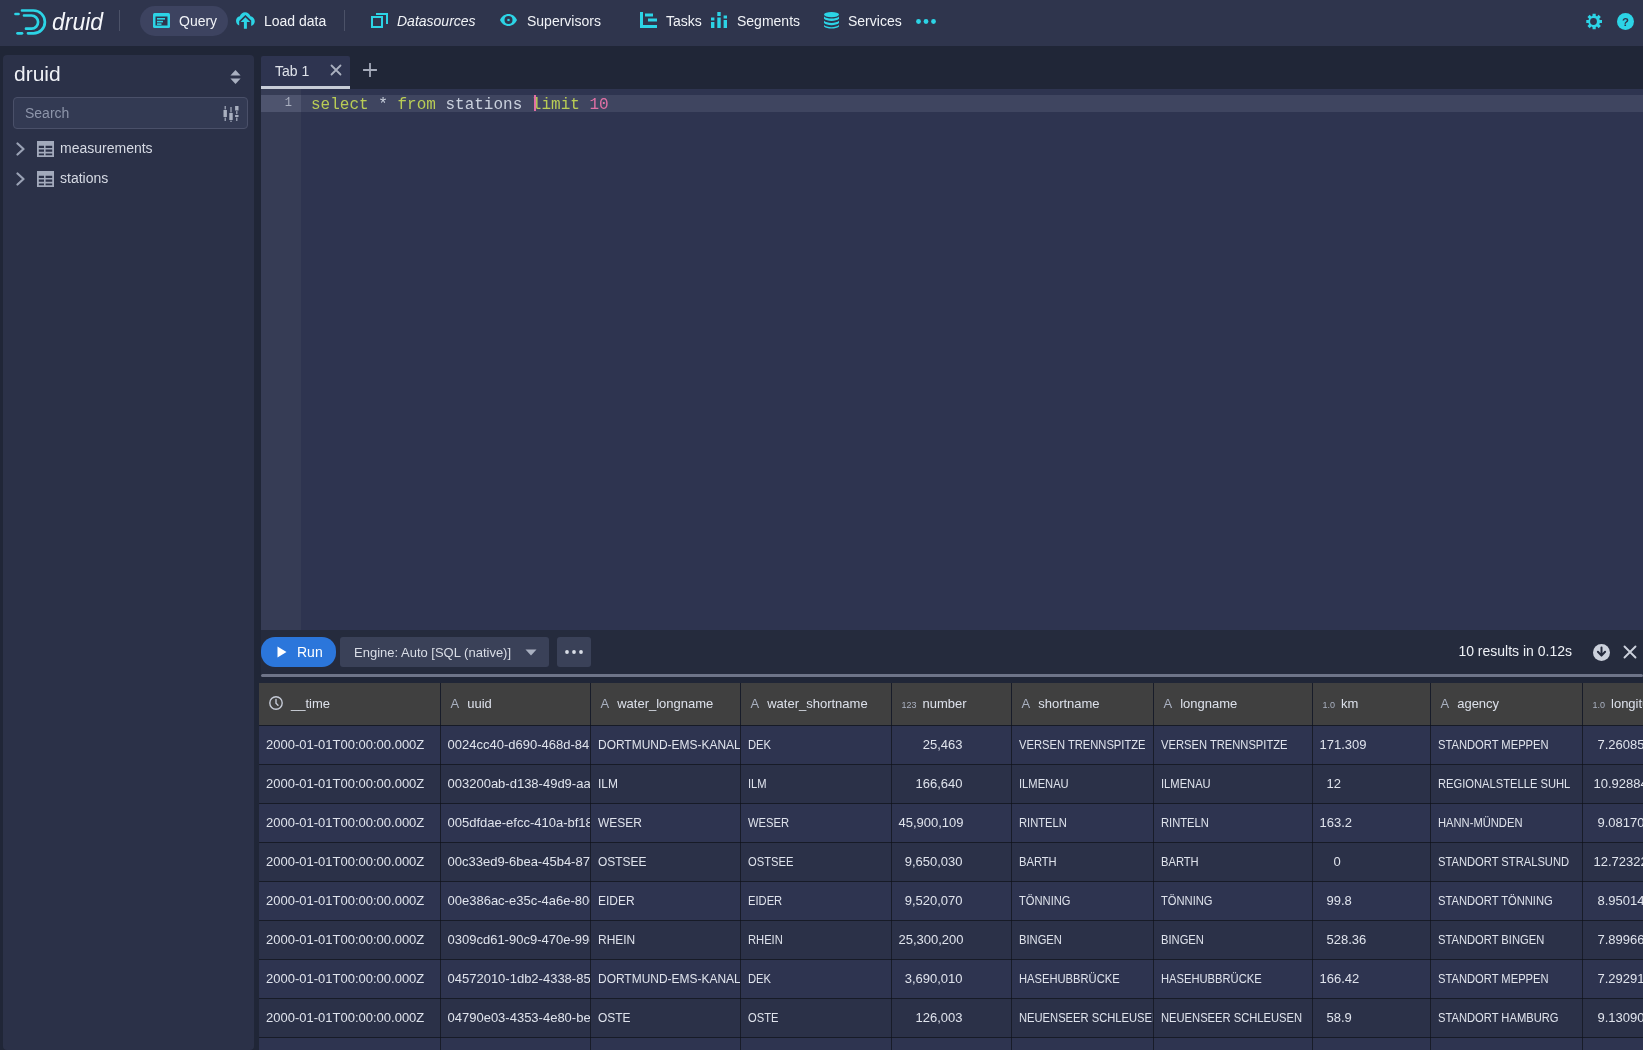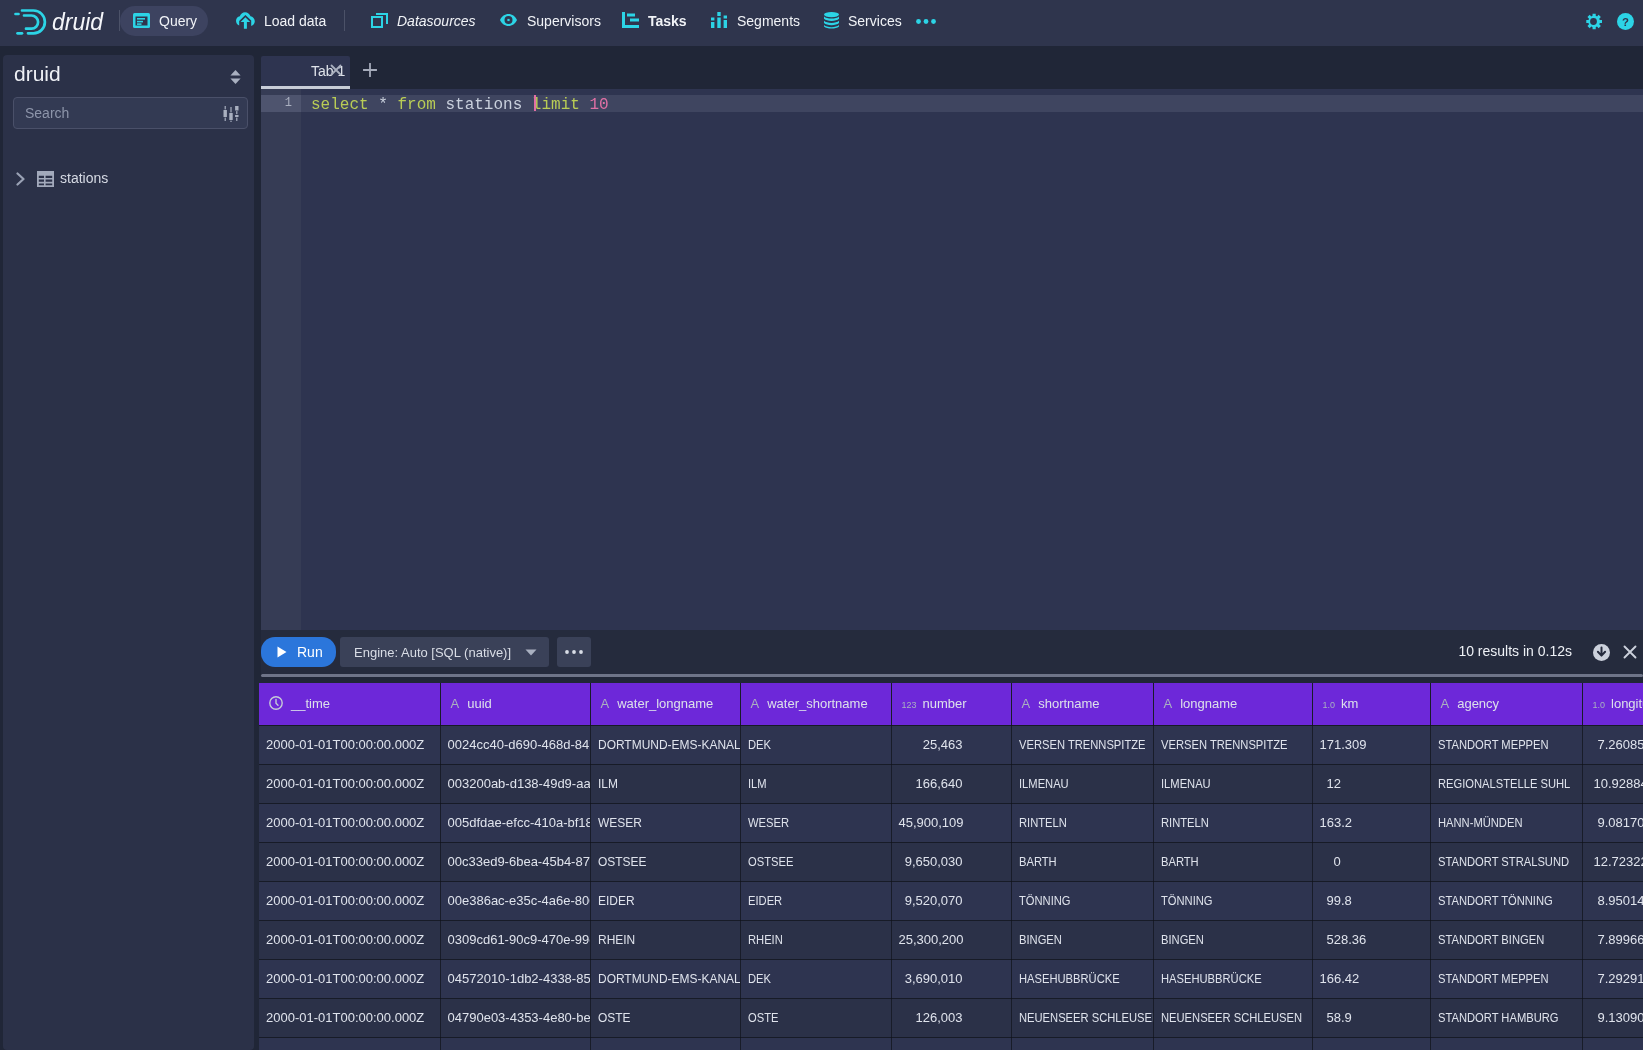--- a/index.html
+++ b/index.html
@@ -28,21 +28,21 @@
 #sbsearch .ph { position:absolute; left:11px; top:7px; color:#8d95aa; font-size:14px; }
 #sbsearch .ficn { position:absolute; right:8px; top:7px; }
 .treerow { position:absolute; left:0; width:251px; height:30px; color:#d6dae4; font-size:14px; }
 .treerow .chev { position:absolute; left:13px; top:8px; }
 .treerow .tbl { position:absolute; left:34px; top:7px; }
 .treerow .lbl { position:absolute; left:57px; top:6px; }
 
 
 #tabstrip { position:absolute; left:261px; top:55px; right:0; height:31px; }
 #activetab { position:absolute; left:0; top:1px; width:89px; height:30px; background:#2e3450; border-radius:2px 2px 0 0; }
-#activetab .tname { position:absolute; left:14px; top:7px; font-size:14px; color:#dfe3ea;margin-left:36px; }
+#activetab .tname { position:absolute; left:14px; top:7px; font-size:14px; color:#dfe3ea; }
 #tabunderline { position:absolute; left:0; top:31px; width:89px; height:3px; background:#c8cdd8; }
 #tabplus { position:absolute; left:102px; top:8px; }
 
 
 #editor { position:absolute; left:261px; top:89px; right:0; height:541px; background:#2e3450; }
 #gutter { position:absolute; left:0; top:0; width:40px; height:541px; background:#363c55; }
 #aline { position:absolute; left:40px; top:6px; right:0; height:17px; background:#3f4560; }
 #agut { position:absolute; left:0; top:6px; width:40px; height:17px; background:#4e546e; }
 #lnum { position:absolute; left:0; top:7px; width:31px; text-align:right; color:#aab0c0;
   font-family:"Liberation Mono", monospace; font-size:12px; }
@@ -65,21 +65,21 @@
 #dlbtn { position:absolute; right:33px; top:14px; }
 #clsbtn { position:absolute; right:6px; top:15px; }
 
 
 #splitter { position:absolute; left:261px; top:674px; right:0; height:3px; background:#6e7488; border-radius:2px; }
 
 
 #results { position:absolute; left:259px; top:683px; width:1401px; height:367px; overflow:hidden; }
 table { border-collapse:collapse; table-layout:fixed; width:1401px; }
 td, th { overflow:hidden; white-space:nowrap; font-weight:normal; }
-thead th { height:42px; background:#6d28d9; color:#dce0ea; font-size:13px; text-align:left;
+thead th { height:42px; background:#404040; color:#dce0ea; font-size:13px; text-align:left;
   padding:0 0 0 10px; border-right:1px solid rgba(0,0,0,0.25); border-bottom:1px solid rgba(0,0,0,0.28); }
 tbody td { height:39px; background:#2b3148; color:#dfe3ec; font-size:13px; padding:0 7px;
   border-right:1px solid rgba(0,0,0,0.25); border-bottom:1px solid rgba(0,0,0,0.28); }
 tbody tr:nth-child(odd) td { background:#2e3450; }
 td.c4 { text-align:right; padding-right:48px; }
 .sc { display:inline-block; transform:scaleX(0.86); transform-origin:0 50%; white-space:nowrap; }
 .sc2 { display:inline-block; transform:scaleX(0.92); transform-origin:0 50%; white-space:nowrap; }
 th .hicn { margin-right:8px; color:#a9b0c0; }
 th .numty { font-size:9px; color:#a9b0c0; margin-right:6px; letter-spacing:0; }
 </style>
@@ -89,21 +89,21 @@
 <div id="nav">
   <svg id="logo" width="34" height="28" viewBox="0 0 34 28" fill="none" stroke="#2cd4e6" stroke-width="2.7" stroke-linecap="round">
     <path d="M8,2.5 H19.5 A11.4,11.4 0 0 1 19.5,25.3 H14"></path>
     <path d="M10,7.5 H17.5 A6.6,6.6 0 0 1 17.5,20.7 H12"></path>
     <path d="M1.5,6 H4.5"></path>
     <path d="M3.5,25.3 H8"></path>
   </svg>
   <div id="logoword">druid</div>
   <div id="navsep1"></div>
   <div id="navsep2"></div>
-  <div class="navitem pill" style="left:120px; width:88px;">
+  <div class="navitem pill" style="left:140px; width:88px;">
     <svg class="icn" style="margin:-3px 9px 0 13px" width="17" height="15" viewBox="0 0 17 15" fill="#2cd4e6">
       <rect x="0" y="0" width="17" height="15" rx="1.5"></rect>
       <rect x="2.5" y="3.5" width="12" height="9" fill="#2f354d"></rect>
       <rect x="4" y="5" width="8" height="1.6" fill="#2cd4e6"></rect>
       <rect x="4" y="7.8" width="6" height="1.6" fill="#2cd4e6"></rect>
       <rect x="4" y="10.3" width="4.5" height="1.6" fill="#2cd4e6"></rect>
     </svg><span>Query</span>
   </div>
   <div class="navitem" style="left:236px;">
     <svg class="icn" style="margin:-4px 9px 0 0" width="19" height="19" viewBox="0 0 19 19">
@@ -116,21 +116,21 @@
       <rect x="1" y="5" width="10" height="10"></rect>
       <path d="M5,2 H16 V12" fill="none"></path>
     </svg><span>Datasources</span>
   </div>
   <div class="navitem" style="left:500px;">
     <svg class="icn" style="margin:-4px 10px 0 0" width="17" height="12" viewBox="0 0 17 12">
       <path fill="#2cd4e6" d="M8.5,0 C12,0 15.4,2.2 17,6 C15.4,9.8 12,12 8.5,12 C5,12 1.6,9.8 0,6 C1.6,2.2 5,0 8.5,0 Z M8.5,2 A4,4 0 1 0 8.5,10 A4,4 0 1 0 8.5,2 Z" fill-rule="evenodd"></path>
       <rect x="7.4" y="4.9" width="2.2" height="2.2" fill="#2cd4e6"></rect>
     </svg><span>Supervisors</span>
   </div>
-  <div class="navitem" style="left:622px;font-weight:bold;">
+  <div class="navitem" style="left:640px;">
     <svg class="icn" style="margin:-4px 9px 0 0" width="17" height="16" viewBox="0 0 17 16" fill="#2cd4e6">
       <path d="M0,0 H3 V13 H17 V16 H0 Z"></path>
       <rect x="5" y="1.5" width="8" height="3"></rect>
       <rect x="8" y="6.5" width="9" height="3"></rect>
     </svg><span>Tasks</span>
   </div>
   <div class="navitem" style="left:711px;">
     <svg class="icn" style="margin:-4px 10px 0 0" width="16" height="16" viewBox="0 0 16 16" fill="#2cd4e6">
       <rect x="0" y="10" width="3.4" height="6"></rect>
       <rect x="0" y="5.5" width="3.4" height="3"></rect>
@@ -178,20 +178,29 @@
       <rect x="1.6" y="1" width="1.2" height="3.4"></rect>
       <rect x="1.6" y="12.6" width="1.2" height="3.4"></rect>
       <rect x="6.3" y="8" width="3.4" height="7"></rect>
       <rect x="7.4" y="2" width="1.2" height="5.4"></rect>
       <rect x="7.4" y="15.6" width="1.2" height="1.4"></rect>
       <rect x="12.1" y="1" width="3.4" height="4.5"></rect>
       <rect x="13.2" y="6.1" width="1.2" height="3"></rect>
       <rect x="12.1" y="10" width="3.4" height="2"></rect>
       <rect x="13.2" y="12.6" width="1.2" height="3.4"></rect>
     </svg>
+  </div>
+  <div class="treerow" style="top:79px;">
+    <svg class="chev" width="9" height="14" viewBox="0 0 9 14" fill="none" stroke="#9aa2b5" stroke-width="2.2" stroke-linecap="round" stroke-linejoin="round">
+      <path d="M1.5,1.5 L7.5,7 L1.5,12.5"></path>
+    </svg>
+    <svg class="tbl" width="17" height="16" viewBox="0 0 17 16" fill="#a2a9bb">
+      <path d="M0,0 H17 V16 H0 Z M1.8,4.8 H7 V7 H1.8 Z M8.6,4.8 H15.2 V7 H8.6 Z M1.8,8.6 H7 V10.8 H1.8 Z M8.6,8.6 H15.2 V10.8 H8.6 Z M1.8,12.4 H7 V14.3 H1.8 Z M8.6,12.4 H15.2 V14.3 H8.6 Z" fill-rule="evenodd"></path>
+    </svg>
+    <span class="lbl">measurements</span>
   </div>
   <div class="treerow" style="top:109px;">
     <svg class="chev" width="9" height="14" viewBox="0 0 9 14" fill="none" stroke="#9aa2b5" stroke-width="2.2" stroke-linecap="round" stroke-linejoin="round">
       <path d="M1.5,1.5 L7.5,7 L1.5,12.5"></path>
     </svg>
     <svg class="tbl" width="17" height="16" viewBox="0 0 17 16" fill="#a2a9bb">
       <path d="M0,0 H17 V16 H0 Z M1.8,4.8 H7 V7 H1.8 Z M8.6,4.8 H15.2 V7 H8.6 Z M1.8,8.6 H7 V10.8 H1.8 Z M8.6,8.6 H15.2 V10.8 H8.6 Z M1.8,12.4 H7 V14.3 H1.8 Z M8.6,12.4 H15.2 V14.3 H8.6 Z" fill-rule="evenodd"></path>
     </svg>
     <span class="lbl">stations</span>
   </div>

